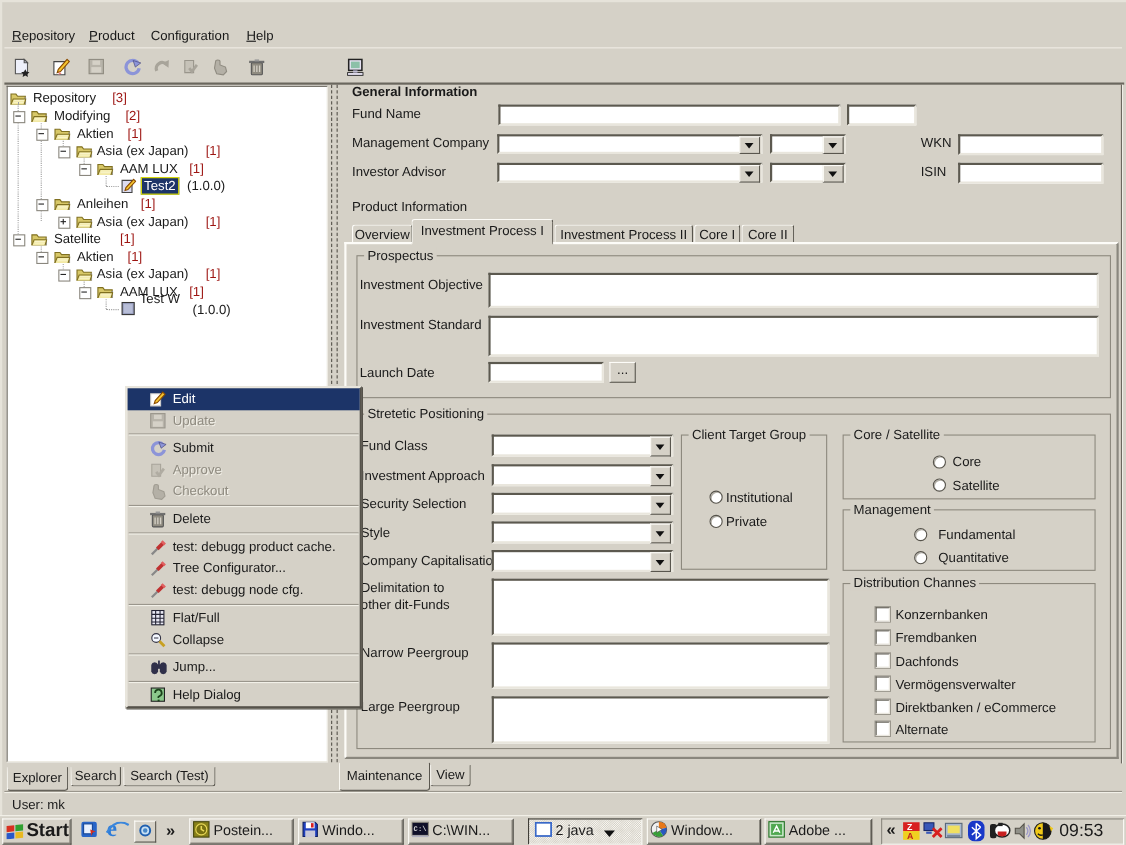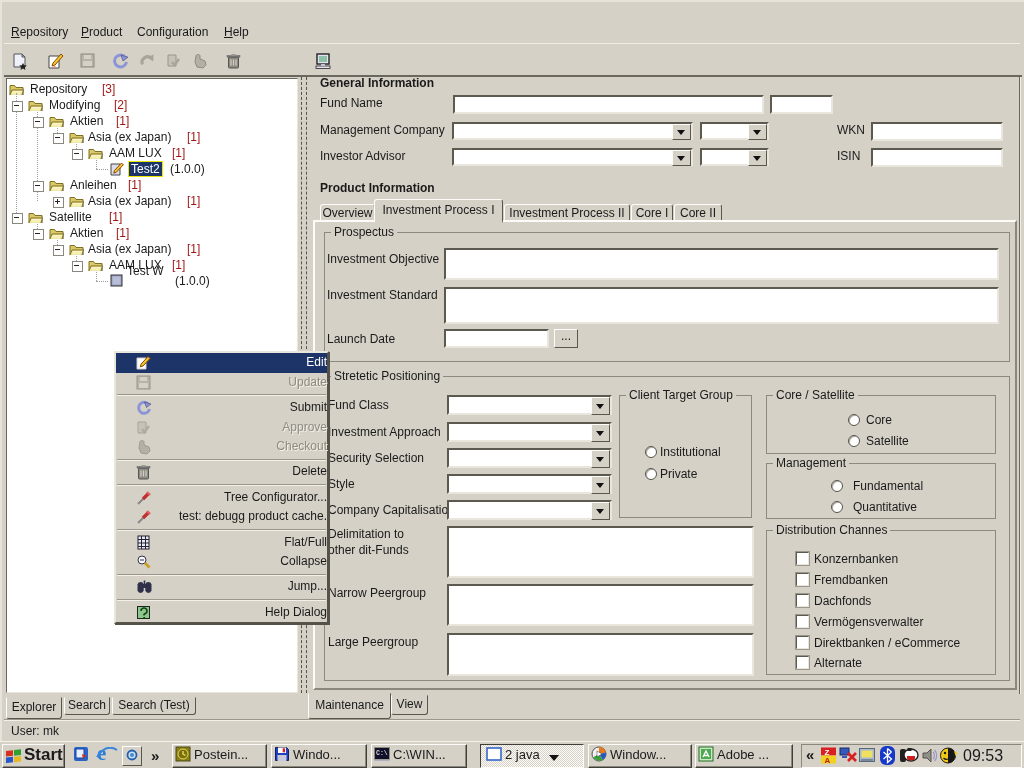--- a/index.html
+++ b/index.html
@@ -38,21 +38,21 @@
 .fld{position:absolute;background:#fff;border:2px solid;border-color:#5c594f #e9e6dd #e9e6dd #5c594f;}
 .combo{position:absolute;background:#fff;border:2px solid;border-color:#5c594f #e9e6dd #e9e6dd #5c594f;}
 .combo .db{position:absolute;right:0;top:0;width:17px;border:1px solid;border-color:#fdfcf8 #59564e #59564e #fdfcf8;background:#d5d1c7;}
 .arr{position:absolute;width:0;height:0;border:4px solid transparent;border-top:5px solid #111;}
 .radio{position:absolute;width:10px;height:10px;border-radius:50%;background:#fff;border:1px solid #55524a;box-shadow:inset 1px 1px 0 #b0ada4;}
 .chk{position:absolute;width:11px;height:11px;background:#fff;border:1px solid;border-color:#5c594f #e9e6dd #e9e6dd #5c594f;box-shadow:0 0 0 1px #9a968c;}
 
 .tab{position:absolute;background:#d5d1c7;border:1px solid;border-color:#fdfcf8 #59564e transparent #fdfcf8;border-radius:3px 3px 0 0;text-align:center;}
 .btab{position:absolute;background:#d5d1c7;border:1px solid;border-color:#fdfcf8 #59564e #59564e #fdfcf8;border-radius:0 0 3px 3px;border-top-color:transparent;text-align:center;}
 
-#cmenu{position:absolute;left:114px;top:351px;width:211px;background:#d5d1c7;border:2px solid;border-color:#e9e6dd #55524a #55524a #e9e6dd;box-shadow:1px 1px 0 #55524a;text-align:right;}
+#cmenu{position:absolute;left:114px;top:351px;width:211px;background:#d5d1c7;border:2px solid;border-color:#e9e6dd #55524a #55524a #e9e6dd;box-shadow:1px 1px 0 #55524a;}
 .mi{position:relative;height:19.7px;line-height:19.7px;padding-left:41px;white-space:nowrap;}
 .mi svg{position:absolute;left:20px;top:2px;}
 .mi.sel{background:#1c3468;color:#fff;}
 .msep{height:0;margin:2px 1px 1.5px;border-top:1px solid #9a968c;border-bottom:1px solid #f2f0e8;}
 
 #taskbar{position:absolute;left:0;top:741px;width:1024px;height:27px;background:#d5d1c7;border-top:1px solid #f4f2ea;}
 .task{position:absolute;top:2px;height:22px;border:1px solid;border-color:#fdfcf8 #403e38 #403e38 #fdfcf8;background:#d5d1c7;box-shadow:inset -1px -1px 0 #8a877e;line-height:20px;white-space:nowrap;overflow:hidden;}
 .task .ic{display:inline-block;width:16px;height:16px;vertical-align:-3px;margin:0 3px 0 2px;}
 #tray{position:absolute;left:801px;top:2px;width:219px;height:22px;border:1px solid;border-color:#8a877e #fdfcf8 #fdfcf8 #8a877e;}
 </style></head><body>
@@ -282,21 +282,21 @@
           <i class="arr" style="left:4px;top:5px"></i>
         </span>
       </div>
   <div class="combo" style="left:698px;top:146px;width:65px;height:14px">
         <span class="db" style="height:14px">
           <i class="arr" style="left:4px;top:5px"></i>
         </span>
       </div>
   <div class="lbl" style="left:835px;top:147px">ISIN</div>
   <div class="fld" style="left:869px;top:146px;width:128px;height:15px"></div>
-  <div class="lbl" style="left:318px;top:179px;font-weight:bold">Product Information</div>
+  <div class="lbl" style="left:318px;top:179px;font-weight:normal">Product Information</div>
   <div class="tab" style="left:318px;top:202px;width:53px;height:16px;line-height:16px">Overview</div>
   <div class="tab" style="left:372px;top:197px;width:127px;height:21px;line-height:20px;z-index:3;border-bottom:2px solid #d5d1c7">Investment Process I</div>
   <div class="tab" style="left:502px;top:202px;width:124px;height:16px;line-height:16px">Investment Process II</div>
   <div class="tab" style="left:629px;top:202px;width:40px;height:16px;line-height:16px">Core I</div>
   <div class="tab" style="left:672px;top:202px;width:46px;height:16px;line-height:16px">Core II</div>
   <div class="abs raised1" style="left:311px;top:218px;width:700px;height:466px;background:transparent;border-width:2px;border-color:#fdfcf8 #8a877e #8a877e #fdfcf8"></div>
   <div class="grp" style="left:322px;top:230px;width:684px;height:128px">
         <i>Prospectus</i>
       </div>
   <div class="lbl" style="left:325px;top:250px">Investment Objective</div>
@@ -419,26 +419,31 @@
         <rect x="2.5" y="4" width="10" height="11" rx="1" fill="#8f8b80" stroke="#555"></rect>
         <rect x="1" y="2.5" width="13" height="1.6" fill="#777" stroke="#555" stroke-width="0.4"></rect>
         <rect x="5.5" y="1" width="4" height="1.8" fill="#999"></rect>
         <path d="M5 6.5 v6 M7.5 6.5 v6 M10 6.5 v6" stroke="#d5d1c7" stroke-width="1.2"></path>
       </svg>Delete</div>
  <div class="msep"></div>
  <div class="mi"><svg width="16" height="16" viewBox="0 0 16 16">
         <path d="M2 14 l6 -6" stroke="#888" stroke-width="2"></path>
         <path d="M7 9 l5.5 -5.5" stroke="#c03030" stroke-width="3.4"></path>
         <path d="M11 2 l3 3" stroke="#e06060" stroke-width="2.4"></path>
-      </svg>Tree Configurator...</div>
+      </svg>test: debugg product cache.</div>
  <div class="mi"><svg width="16" height="16" viewBox="0 0 16 16">
         <path d="M2 14 l6 -6" stroke="#888" stroke-width="2"></path>
         <path d="M7 9 l5.5 -5.5" stroke="#c03030" stroke-width="3.4"></path>
         <path d="M11 2 l3 3" stroke="#e06060" stroke-width="2.4"></path>
-      </svg>test: debugg product cache.</div>
+      </svg>Tree Configurator...</div>
+ <div class="mi"><svg width="16" height="16" viewBox="0 0 16 16">
+        <path d="M2 14 l6 -6" stroke="#888" stroke-width="2"></path>
+        <path d="M7 9 l5.5 -5.5" stroke="#c03030" stroke-width="3.4"></path>
+        <path d="M11 2 l3 3" stroke="#e06060" stroke-width="2.4"></path>
+      </svg>test: debugg node cfg.</div>
  <div class="msep"></div>
  <div class="mi"><svg width="16" height="16" viewBox="0 0 16 16">
         <rect x="2" y="1" width="11" height="13" fill="#e8e8f4" stroke="#223"></rect>
         <path d="M2 4.5 h11 M2 8 h11 M2 11.5 h11 M5.5 1 v13 M9.5 1 v13" stroke="#223"></path>
       </svg>Flat/Full</div>
  <div class="mi"><svg width="16" height="16" viewBox="0 0 16 16">
         <circle cx="6" cy="6" r="4" fill="#f4f8ff" stroke="#334"></circle>
         <path d="M4 6 h4" stroke="#334"></path>
         <path d="M9 9 l4.5 4.5" stroke="#c8a020" stroke-width="2.6"></path>
       </svg>Collapse</div>

